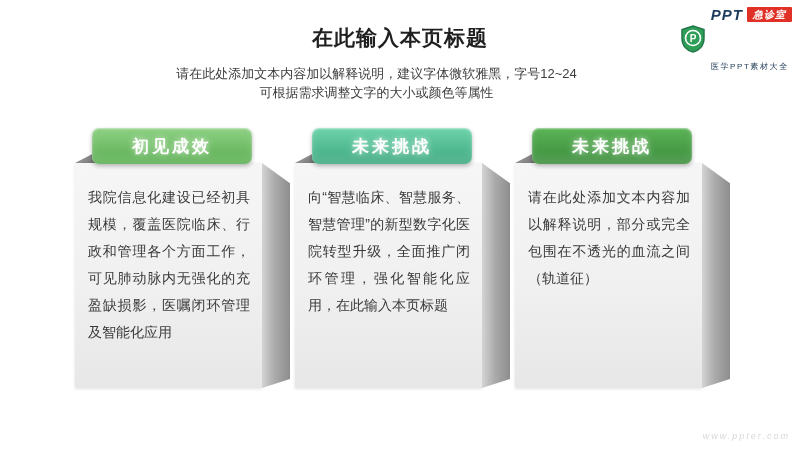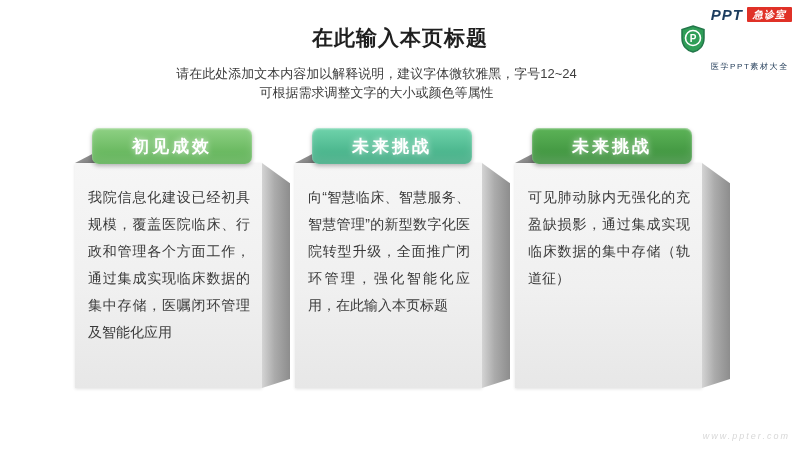--- a/index.html
+++ b/index.html
@@ -73,34 +73,34 @@
       </div>
       <div class="logo-tagline">医学PPT素材大全</div>
     </div>
   </div>
 
   <div class="card card-1">
     <div class="card-backfold"></div>
     <div class="card-face"></div>
     <div class="card-sidefold"></div>
     <div class="card-header" style="background:linear-gradient(180deg,#8fd184,#57ad4e)">初见成效</div>
-    <div class="card-body">我院信息化建设已经初具规模，覆盖医院临床、行政和管理各个方面工作，通过集成实现临床数据的集中存储，医嘱闭环管理及智能化应用</div>
+    <div class="card-body">我院信息化建设已经初具规模，覆盖医院临床、行政和管理各个方面工作，可见肺动脉内无强化的充盈缺损影，医嘱闭环管理及智能化应用</div>
   </div>
 
   <div class="card card-2">
     <div class="card-backfold"></div>
     <div class="card-face"></div>
     <div class="card-sidefold"></div>
     <div class="card-header" style="background:linear-gradient(180deg,#6fd3ab,#3aa87f)">未来挑战</div>
     <div class="card-body">向“智慧临床、智慧服务、智慧管理”的新型数字化医院转型升级，全面推广闭环管理，强化智能化应用，在此输入本页标题</div>
   </div>
 
   <div class="card card-3">
     <div class="card-backfold"></div>
     <div class="card-face"></div>
     <div class="card-sidefold"></div>
     <div class="card-header" style="background:linear-gradient(180deg,#5cb357,#388c39)">未来挑战</div>
-    <div class="card-body">可见肺动脉内无强化的充盈缺损影，通过集成实现临床数据的集中存储（轨道征）</div>
+    <div class="card-body">请在此处添加文本内容加以解释说明，部分或完全包围在不透光的血流之间（轨道征）</div>
   </div>
 
   <div class="watermark">www.ppter.com</div>
 
 </div>
 
 </body></html>

